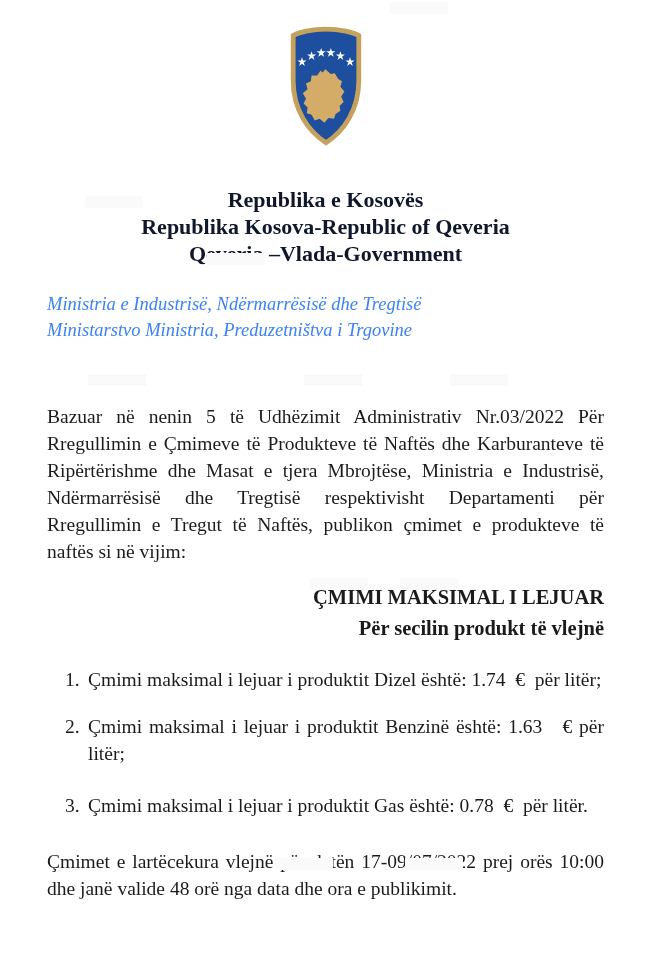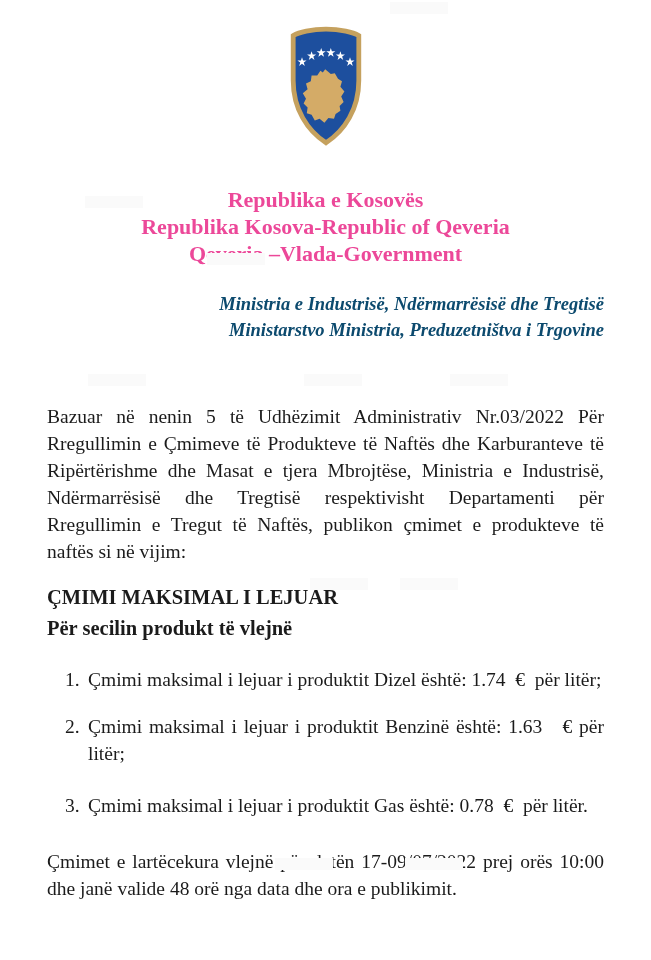--- a/index.html
+++ b/index.html
@@ -30,40 +30,40 @@
     justify-content: center;
   }
   .emblem-wrap svg { display: block; }
 
   .gov-header {
     margin-top: 40px;
     text-align: center;
     font-weight: bold;
     font-size: 22px;
     line-height: 27px;
-    color: #ec4899;
+    color: #0f172a;
   }
   .ministry {
     margin-top: 24px;
-    text-align: right;
-    font-weight: bold;
+    text-align: left;
+    font-weight: normal;
     font-style: italic;
     font-size: 18.5px;
     line-height: 26px;
-    color: #0c4a6e;
+    color: #3b82f6;
   }
   .intro {
     margin-top: 60px;
     font-size: 19.5px;
     line-height: 27px;
     text-align: justify;
   }
   .doc-title {
     margin-top: 17px;
-    text-align: left;
+    text-align: right;
     font-weight: bold;
     font-size: 20.5px;
     line-height: 31px;
   }
   .price-list {
     list-style: none;
     margin-top: 22px;
   }
   .price-list li {
     display: flex;

